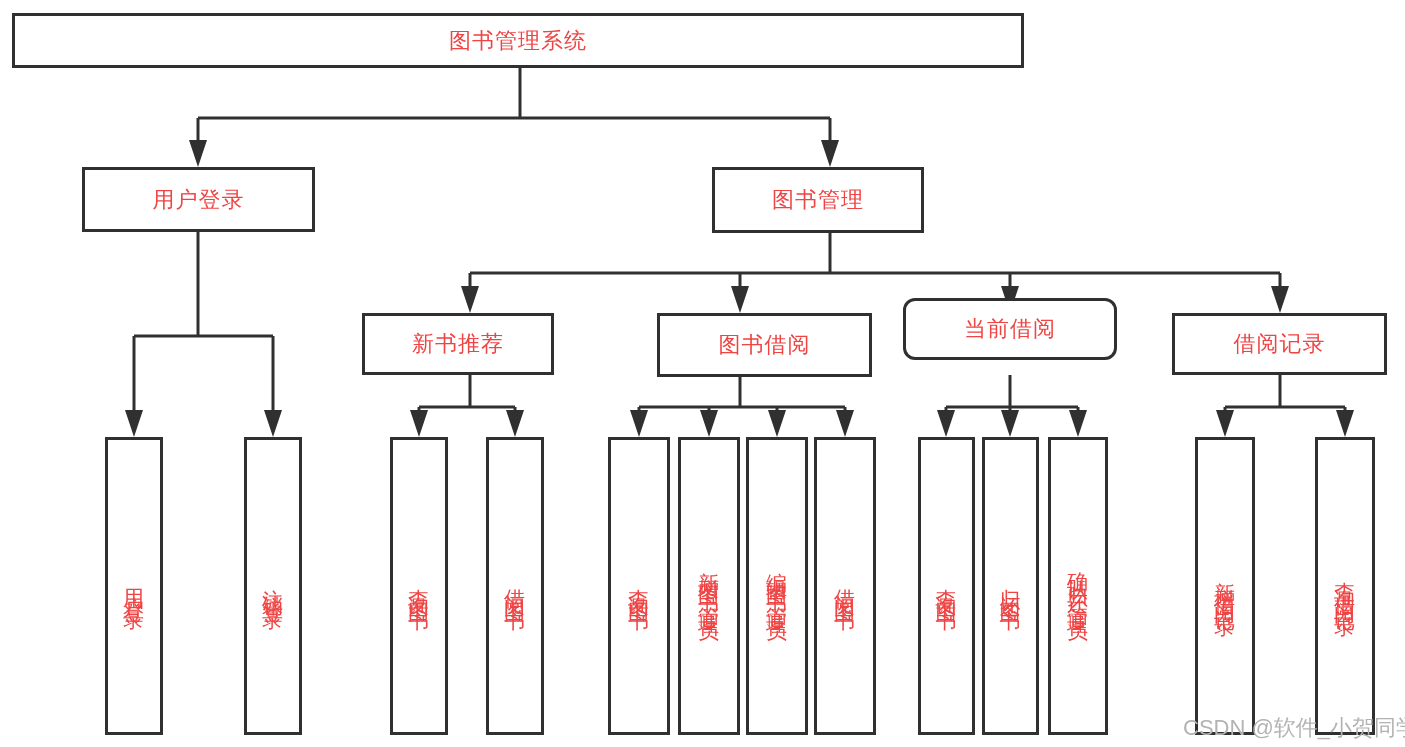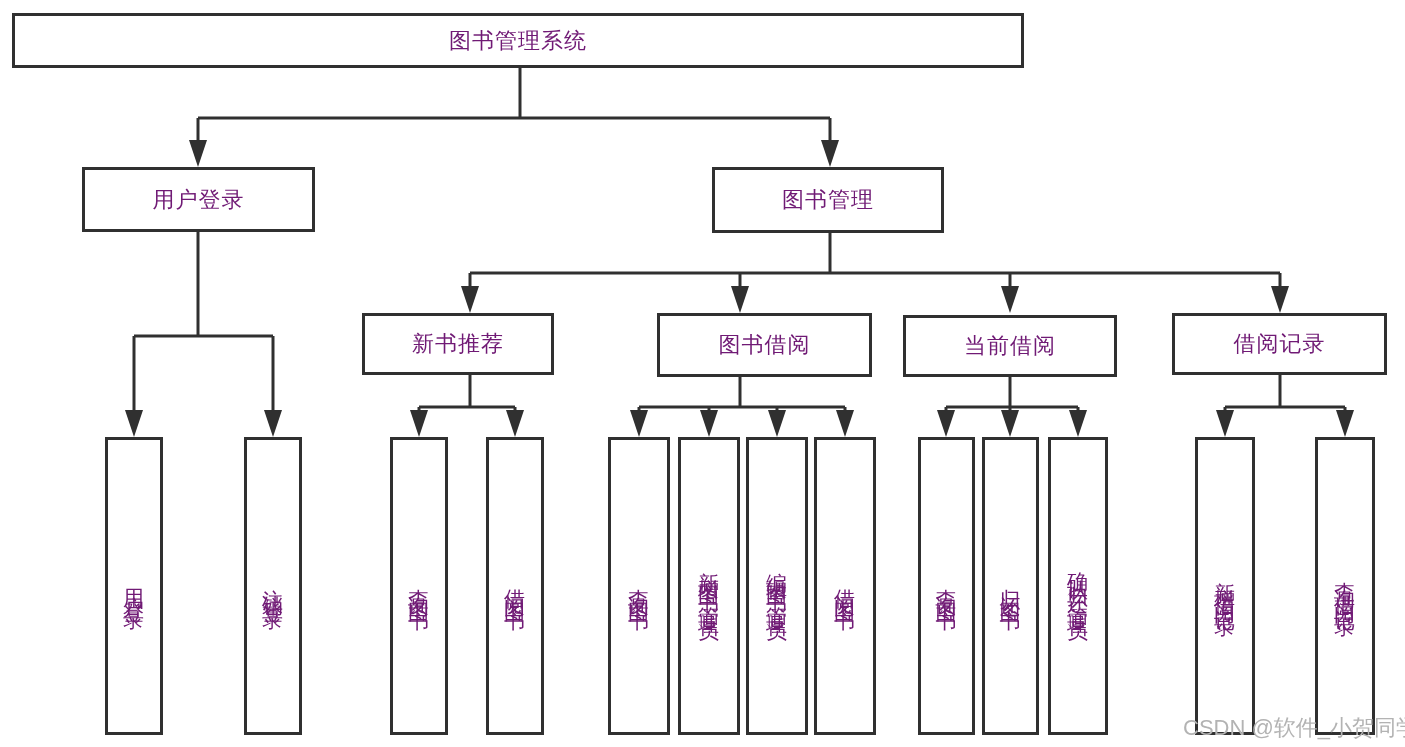--- a/index.html
+++ b/index.html
@@ -13,21 +13,21 @@
   }
   svg.wires { position: absolute; left: 0; top: 0; z-index: 1; }
   .node {
     position: absolute;
     box-sizing: border-box;
     border: 3px solid #303030;
     background: #ffffff;
     display: flex;
     align-items: center;
     justify-content: center;
-    color: #701a75;
+    color: #ef4444;
     z-index: 2;
   }
   .h-node { font-size: 22px; letter-spacing: 1px; }
   .v-node span {
     writing-mode: vertical-rl;
     text-orientation: mixed;
     font-size: 21px;
     letter-spacing: 7px;
     line-height: 1;
     white-space: nowrap;
@@ -112,31 +112,31 @@
     </g>
   </svg>
 
   <div class="node h-node" style="left:12px; top:13px; width:1012px; height:55px;">
     <span>图书管理系统</span>
   </div>
 
   <div class="node h-node" style="left:82px; top:167px; width:233px; height:65px;">
     <span>用户登录</span>
   </div>
-  <div class="node h-node" style="left:712px; top:167px; width:232px; height:66px;">
+  <div class="node h-node" style="left:712px; top:167px; width:212px; height:66px;">
     <span>图书管理</span>
   </div>
 
   <div class="node h-node" style="left:362px; top:313px; width:192px; height:62px;">
     <span>新书推荐</span>
   </div>
   <div class="node h-node" style="left:633px; top:313px; width:215px; height:64px;margin-left:24px;">
     <span>图书借阅</span>
   </div>
-  <div class="node h-node" style="left:903px; top:315px; width:214px; height:62px;">
+  <div class="node h-node" style="left:903px; top:298px; width:214px; height:62px;border-radius:12px;">
     <span>当前借阅</span>
   </div>
   <div class="node h-node" style="left:1172px; top:313px; width:215px; height:62px;">
     <span>借阅记录</span>
   </div>
 
   <div class="node v-node" style="left:105px; top:437px; width:58px; height:298px;">
     <span>用户登录</span>
   </div>
   <div class="node v-node" style="left:244px; top:437px; width:58px; height:298px;">

